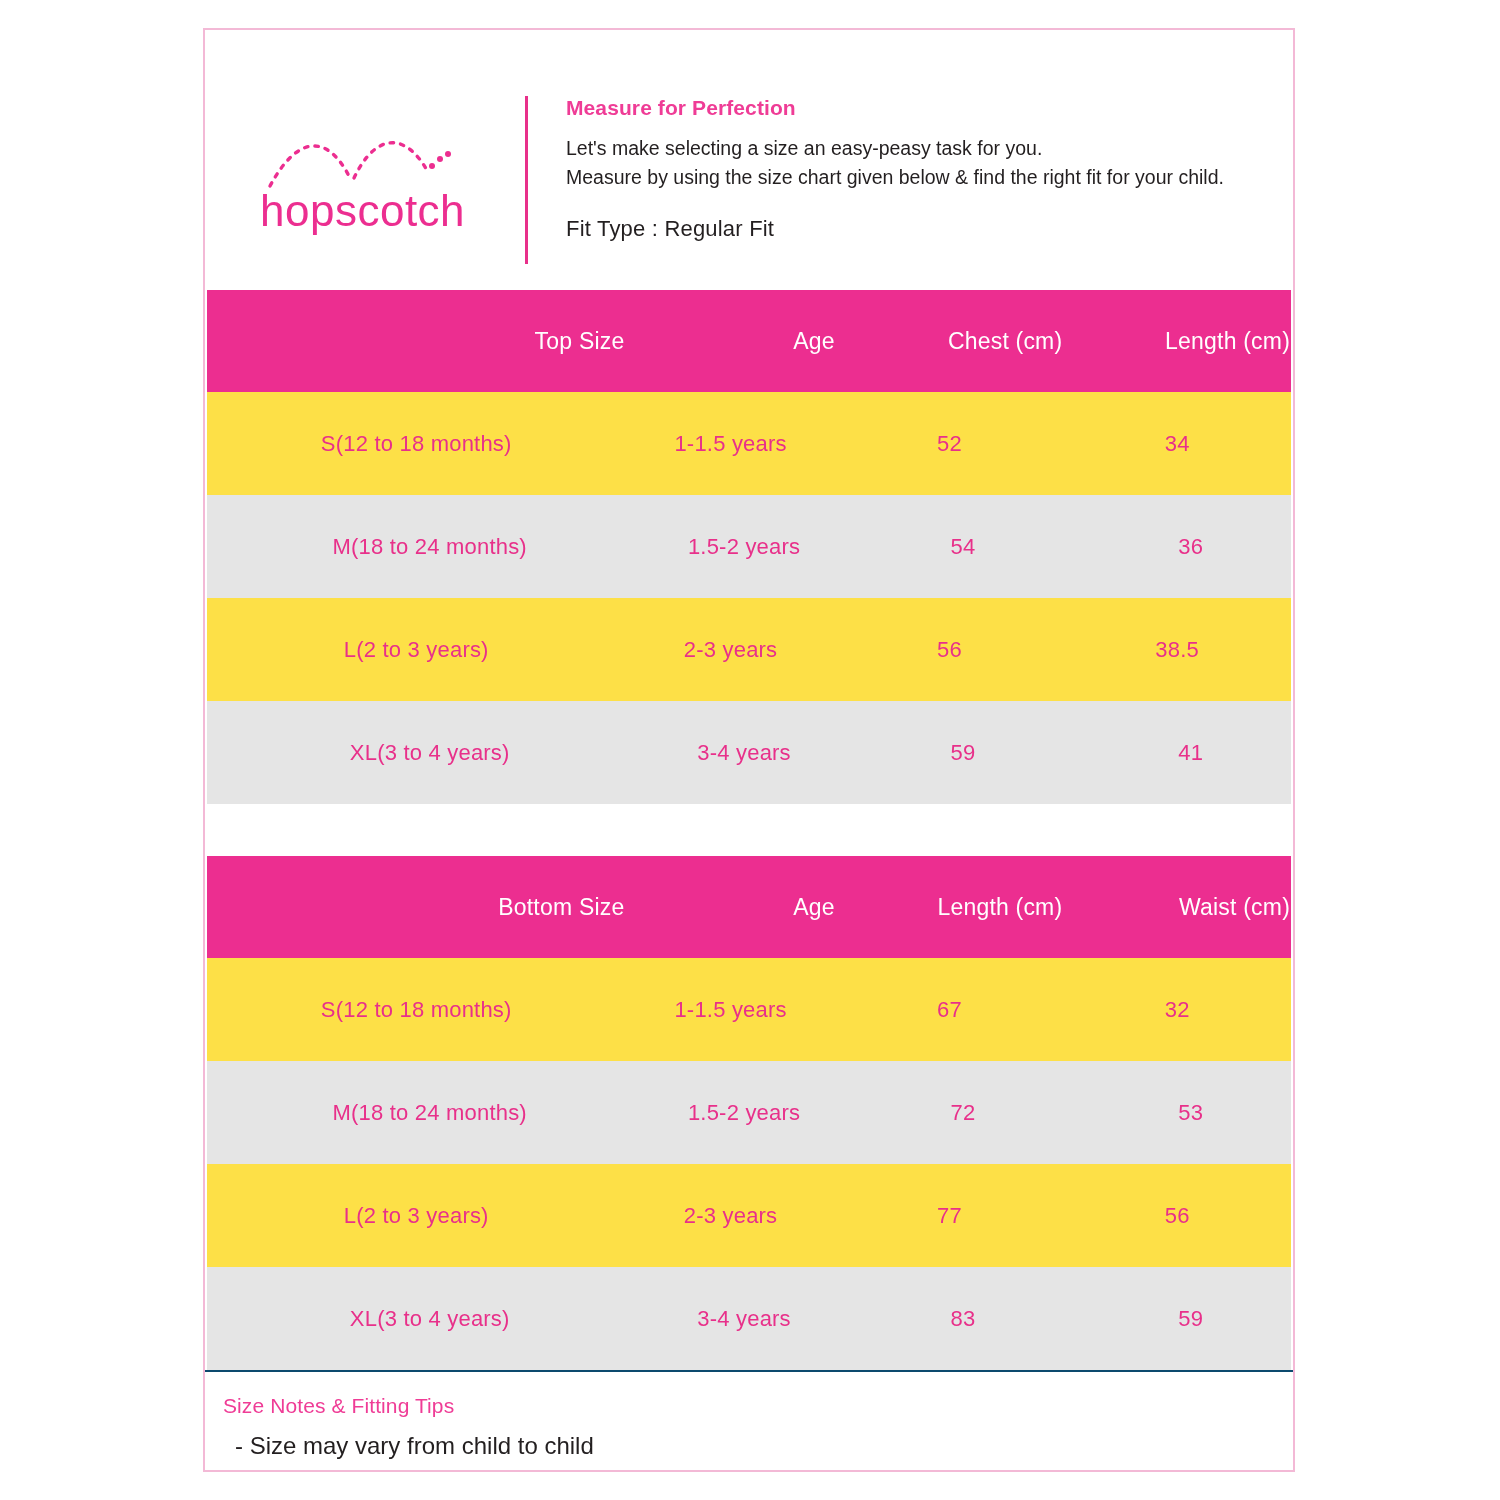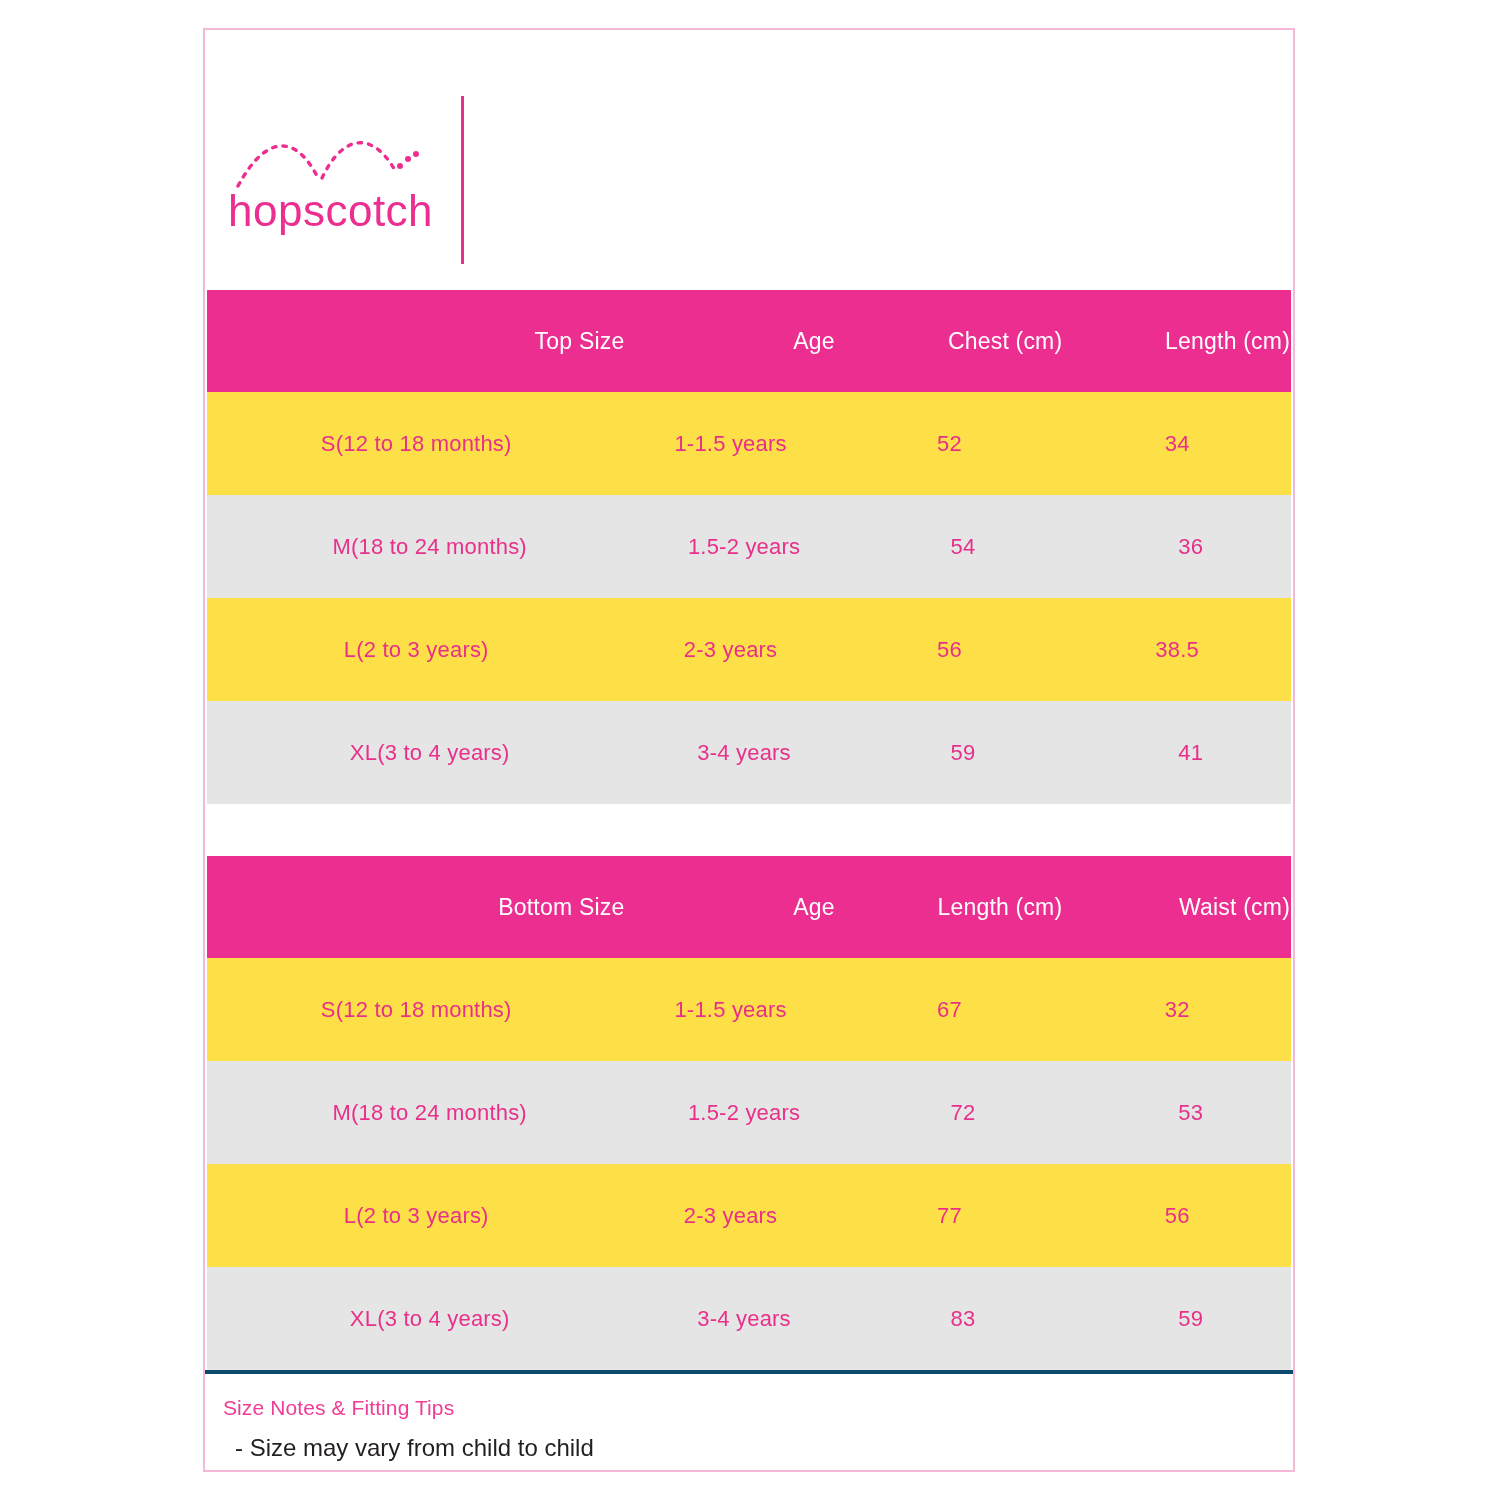--- a/index.html
+++ b/index.html
@@ -26,21 +26,21 @@
 
   
   .header {
     display: flex;
     align-items: flex-start;
     padding: 38px 0 0 0;
     height: 260px;
     box-sizing: border-box;
   }
   .logo-wrap {
-    width: 256px;
+    width: 320px;
     display: flex;
     align-items: center;
     justify-content: center;
     padding-top: 58px;
     box-sizing: border-box;
   }
   .logo-svg { display:block; }
 
   .header-divider {
     width: 3px;
@@ -107,21 +107,21 @@
   col.c3 { width: 21%; }
   col.c4 { width: 21%; }
 
   .gap {
     height: 52px;
     background: #ffffff;
   }
 
   
   .notes {
-    border-top: 4px solid #0c4a6e;
+    border-top: 2px solid #0c4a6e;
     padding: 22px 10px 0 18px;
     height: 110px;
     box-sizing: border-box;
   }
   .notes-title {
     color: #ef3c96;
     font-size: 21px;
     margin-bottom: 14px;
     letter-spacing: .1px;
   }
@@ -145,20 +145,26 @@
         </g>
         <g fill="#ec2e90">
           <circle cx="182" cy="40" r="3"></circle>
           <circle cx="190" cy="33" r="3"></circle>
           <circle cx="198" cy="28" r="3"></circle>
         </g>
         <text x="10" y="100" font-family="'Liberation Sans', sans-serif" font-size="44" fill="#ec2e90" letter-spacing="0.5">hopscotch</text>
       </svg>
     </div>
     <div class="header-divider"></div>
+    <div class="header-text">
+      <div class="header-title">Measure for Perfection</div>
+      <div class="header-line">Let's make selecting a size an easy-peasy task for you.</div>
+      <div class="header-line">Measure by using the size chart given below &amp; find the right fit for your child.</div>
+      <div class="fit-type">Fit Type : Regular Fit</div>
+    </div>
   </div>
 
   <div class="tbl-wrap">
     <table>
       <colgroup>
           <col class="c1">
           <col class="c2">
           <col class="c3">
           <col class="c4">
         </colgroup>

